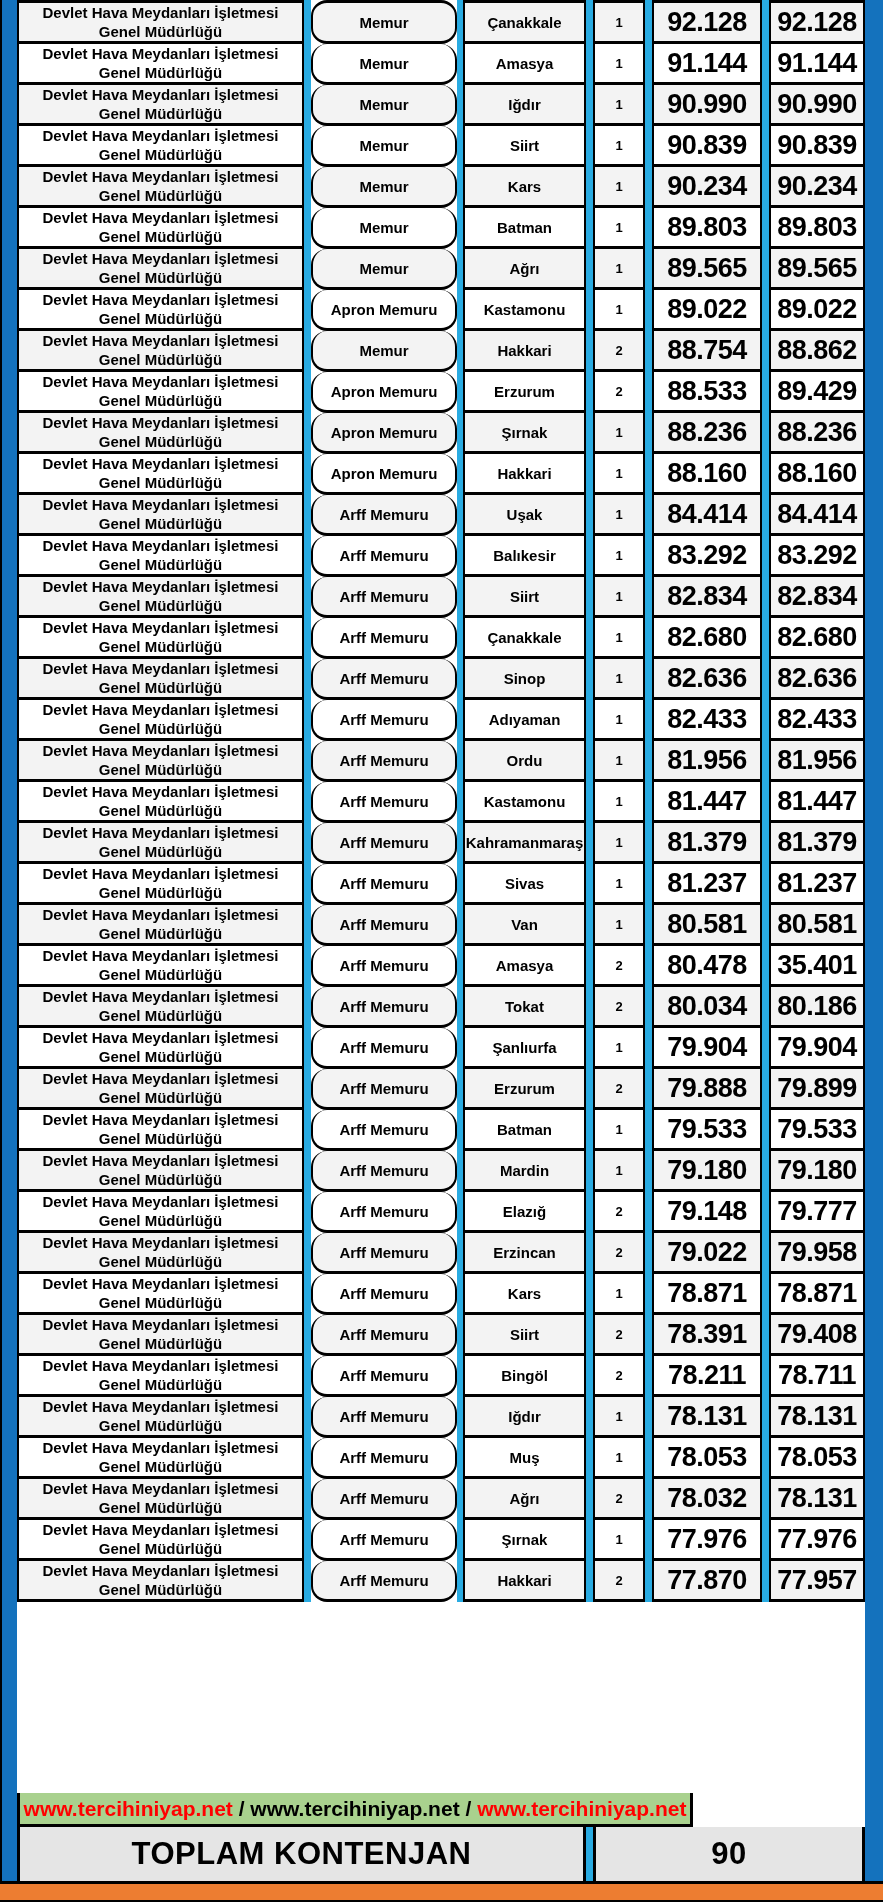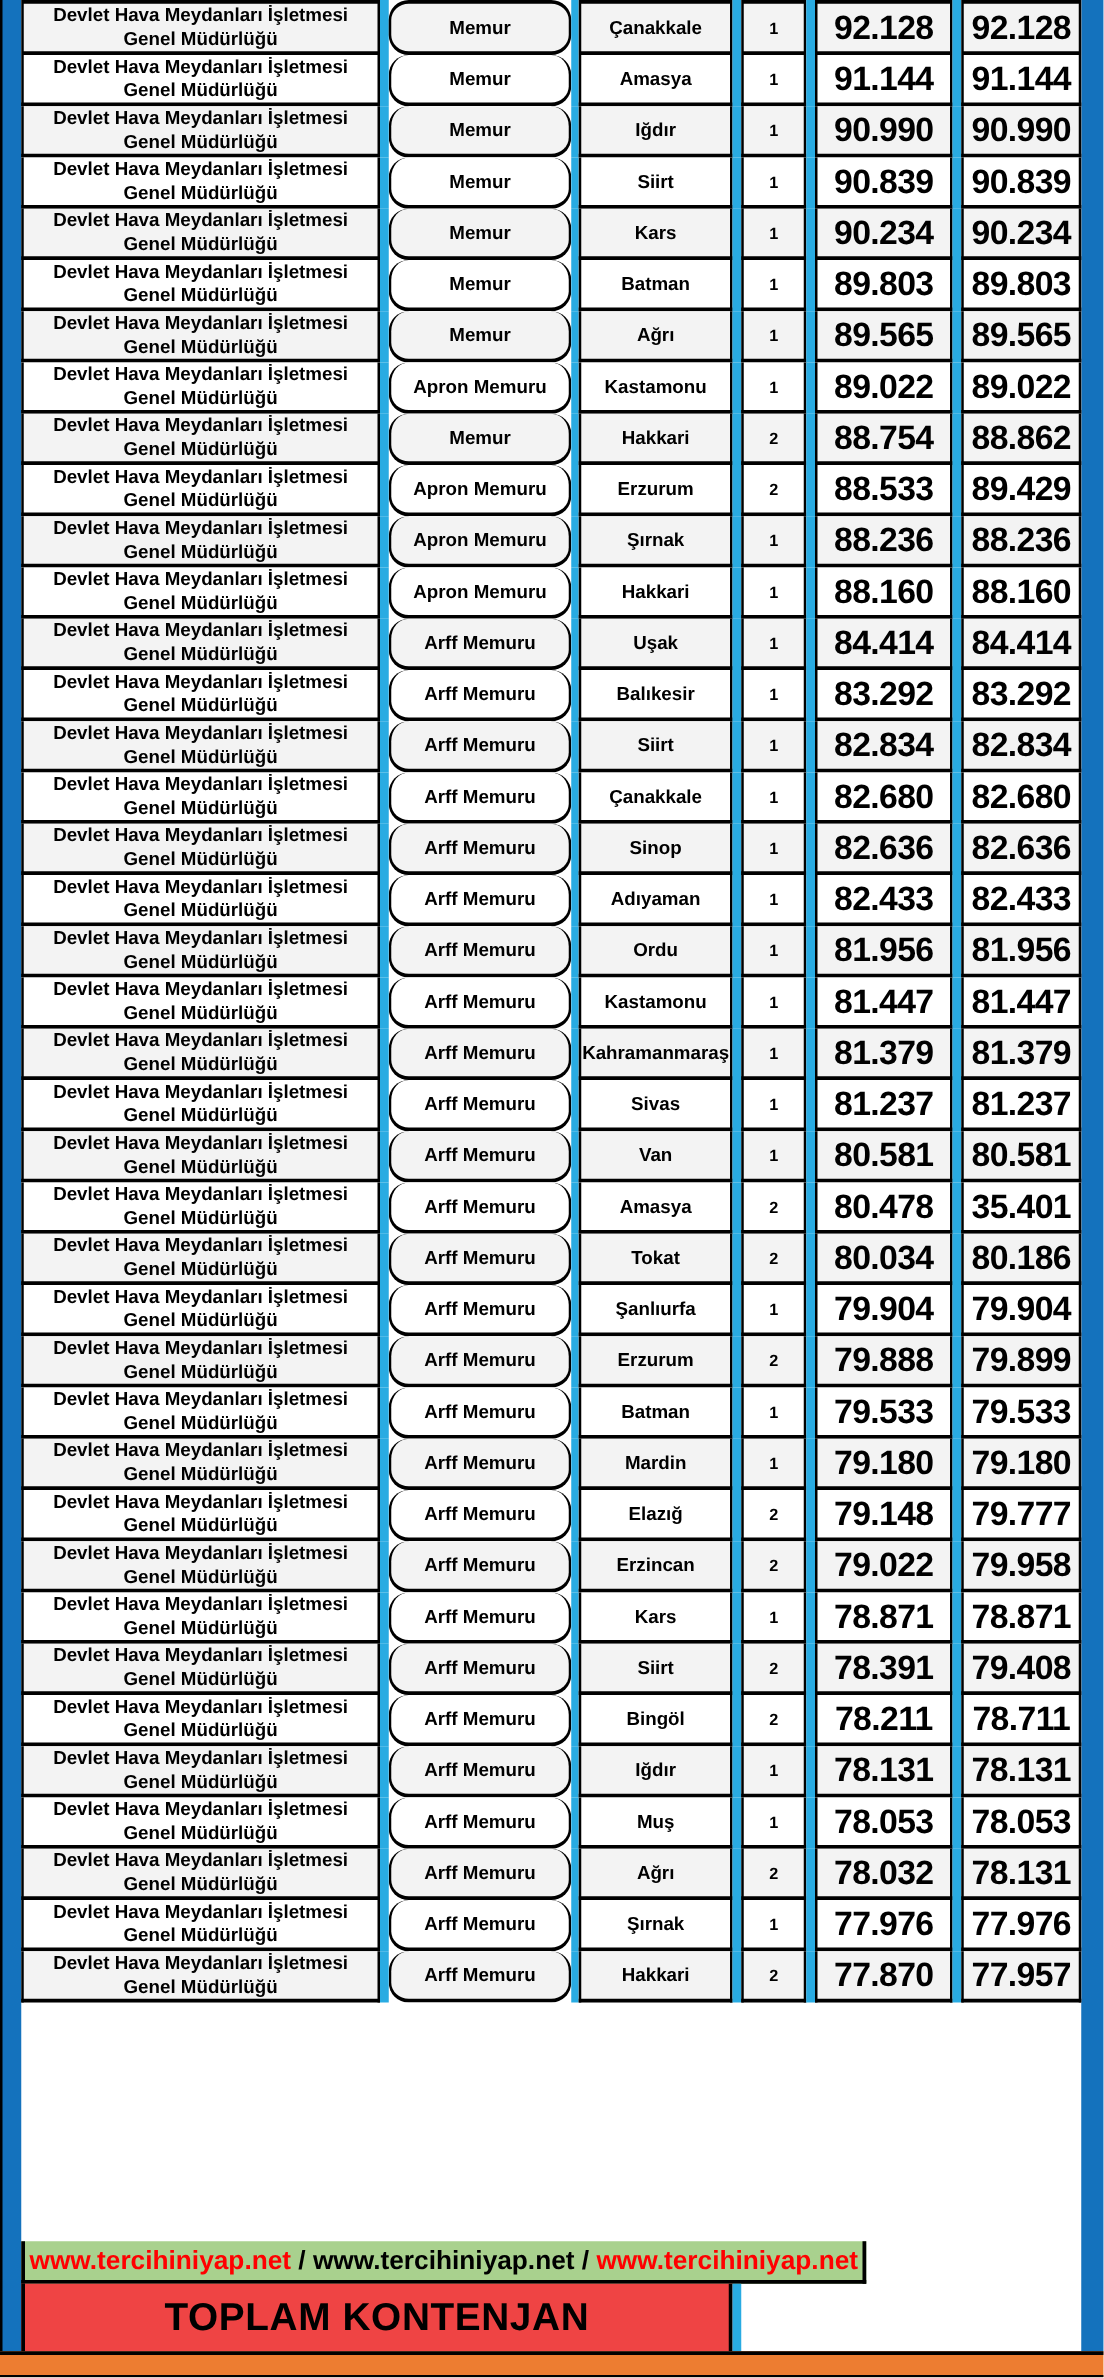--- a/index.html
+++ b/index.html
@@ -84,21 +84,21 @@
   .total-row {
     position: absolute;
     left: 17px;
     top: 1827px;
     width: 848px;
     height: 54px;
     display: grid;
     grid-template-columns: 569px 7px 272px;
   }
   .total-cell {
-    background: #ef4444;
+    background: #e5e5e5;
     border-left: 3px solid #000;
     border-right: 3px solid #000;
     display: flex;
     align-items: center;
     justify-content: center;
     font-size: 31px;
     letter-spacing: 0.5px;
   }
 
   
@@ -862,17 +862,18 @@
       <div class="gut"></div>
       <div class="cell score">77.957</div>
     </div>
   </div>
 
   <div class="watermark-bar"><span class="link-red">www.tercihiniyap.net</span><span class="sep"> / </span><span class="link-black">www.tercihiniyap.net</span><span class="sep"> / </span><span class="link-red">www.tercihiniyap.net</span></div>
 
   <div class="total-row">
     <div class="total-cell">TOPLAM KONTENJAN</div>
     <div class="gut"></div>
+    <div class="total-cell">90</div>
   </div>
 
   <div class="orange-bar"></div>
 
 </div>
 
 </body></html>

